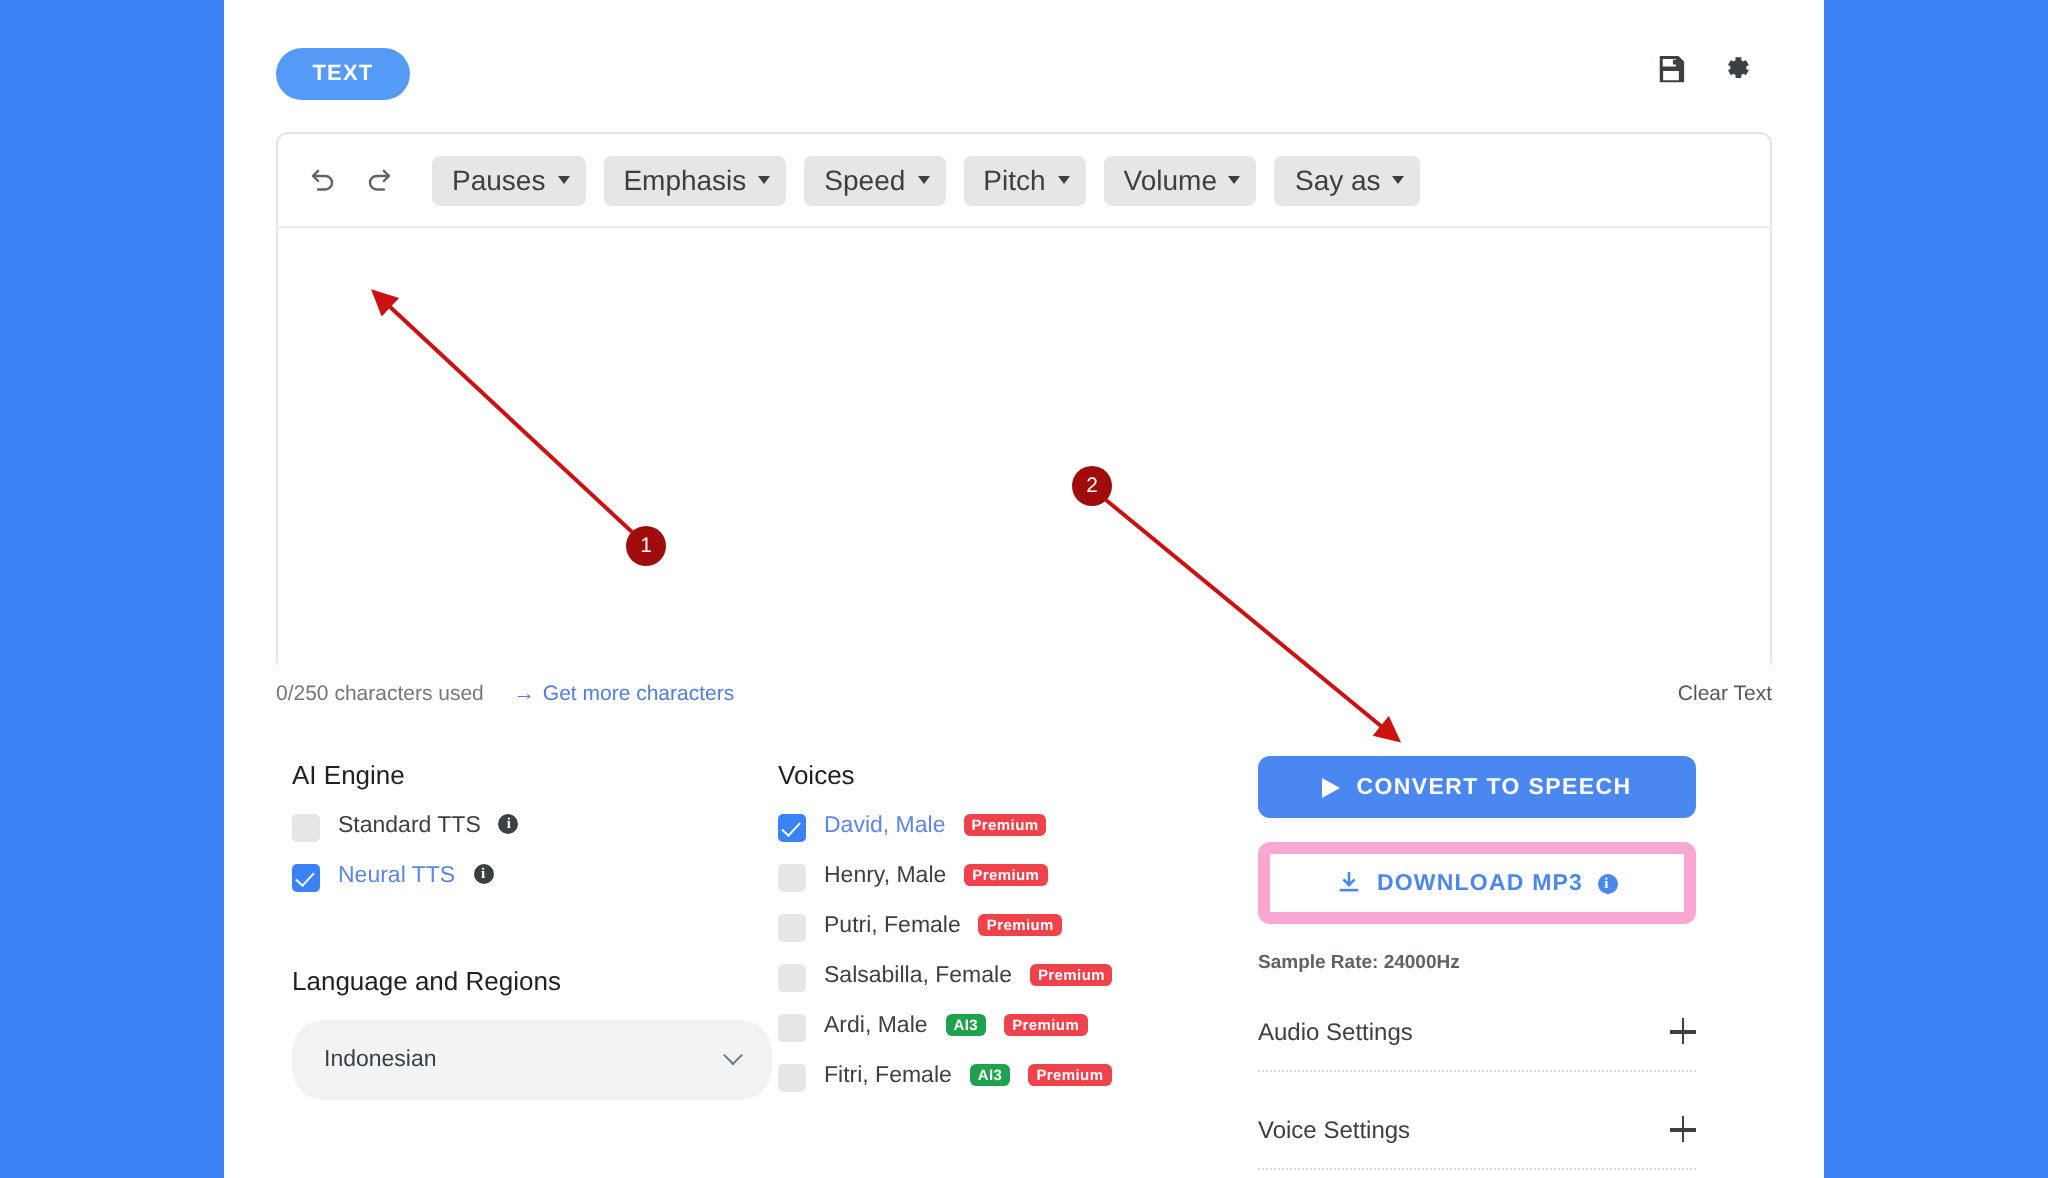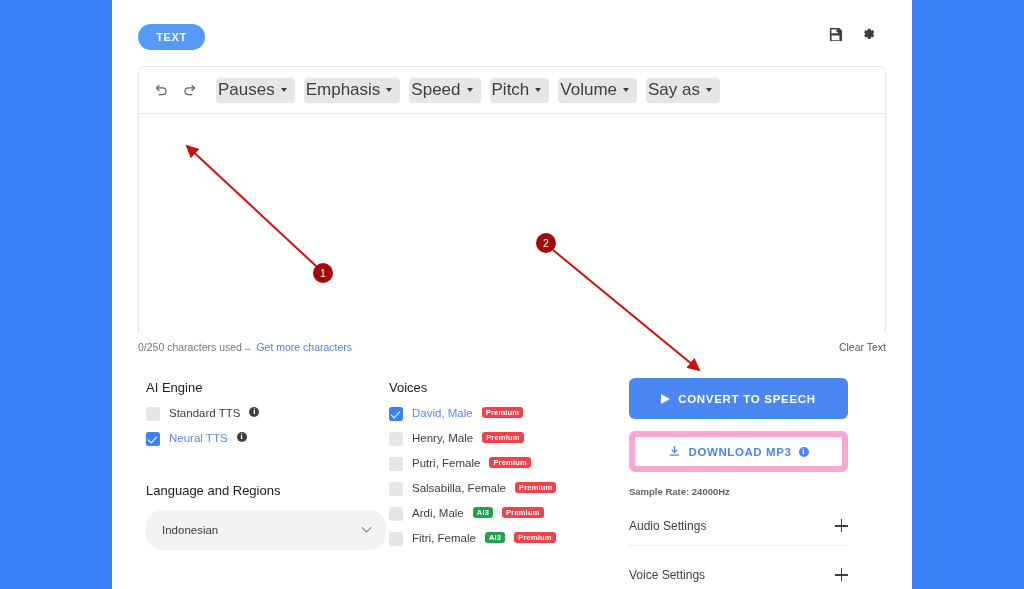--- a/index.html
+++ b/index.html
@@ -69,22 +69,22 @@
     width: 17px; height: 17px;
     display: flex; align-items: center; justify-content: center;
     cursor: pointer;
     color: #5f6368;
   }
   .tb-btn {
     height: 25px;
     background: #e6e6e6;
     border: none;
     border-radius: 4px;
-    padding: 0 8px 0 2px;
-    font-size: 17px;
+    padding: 0 8px 0 10px;
+    font-size: 14px;
     color: #3c4043;
     font-family: "Liberation Sans", sans-serif;
     display: flex;
     align-items: center;
     gap: 6px;
     cursor: pointer;
   }
   .caret {
     width: 0; height: 0;
     border-left: 3.5px solid transparent;
@@ -101,21 +101,21 @@
   
   .char-row {
     position: absolute;
     left: 26px; top: 341px;
     width: 748px;
     display: flex;
     align-items: center;
     justify-content: space-between;
     font-size: 10.5px;
   }
-  .char-left { display: flex; align-items: center; gap: 0; color: #73777c; }
+  .char-left { display: flex; align-items: center; gap: 15px; color: #73777c; }
   .get-more {
     color: #4f7fe0;
     text-decoration: none;
     display: flex; align-items: center; gap: 4px;
     cursor: pointer;
   }
   .clear-text { color: #55595e; cursor: pointer; font-size: 10.5px; }
   
   .col-engine { position: absolute; left: 26px; top: 380px; width: 240px; margin-left: 8px; }
   .col-voices { position: absolute; left: 277px; top: 380px; width: 230px; }
@@ -195,21 +195,21 @@
   }
   .select span { font-size: 11.5px; color: #3c4043; }
   .chev {
     width: 7px; height: 7px;
     border-right: 1.3px solid #70757a;
     border-bottom: 1.3px solid #70757a;
     transform: rotate(45deg) translate(-2px,-2px);
   }
   
   .btn-primary {
-    width: 219px; height: 41px;
+    width: 219px; height: 31px;
     background: #4a87f0;
     color: #fff;
     border: none;
     border-radius: 6px;
     font-size: 11.5px;
     font-weight: bold;
     letter-spacing: 0.7px;
     display: flex;
     align-items: center;
     justify-content: center;

